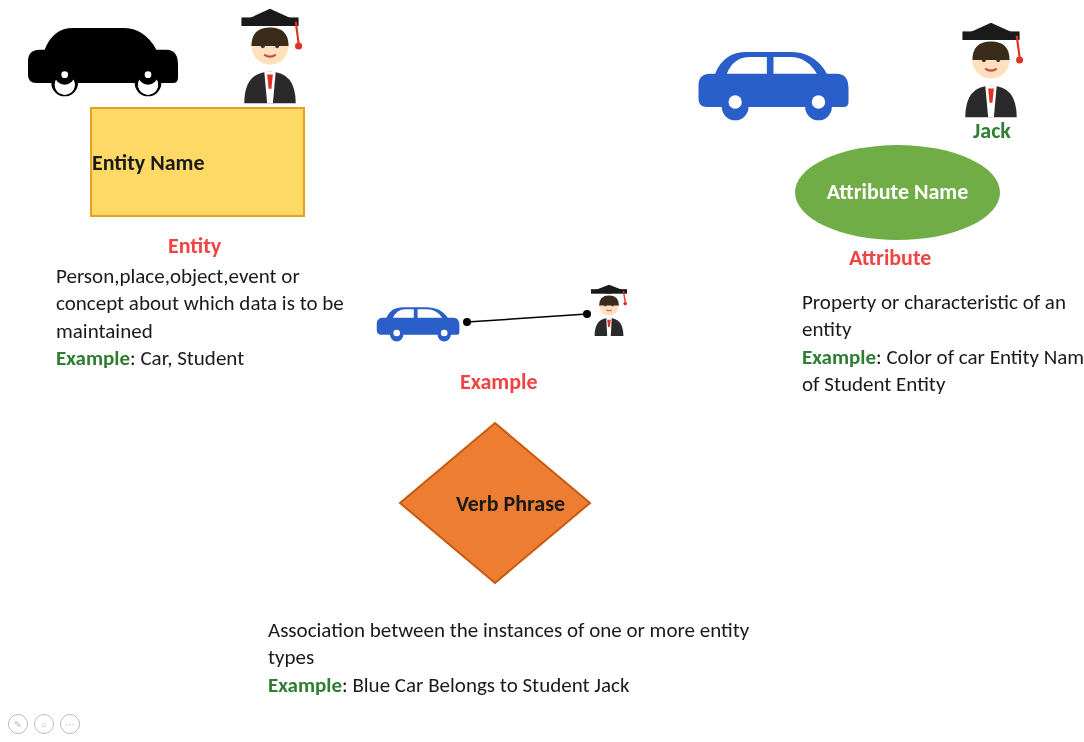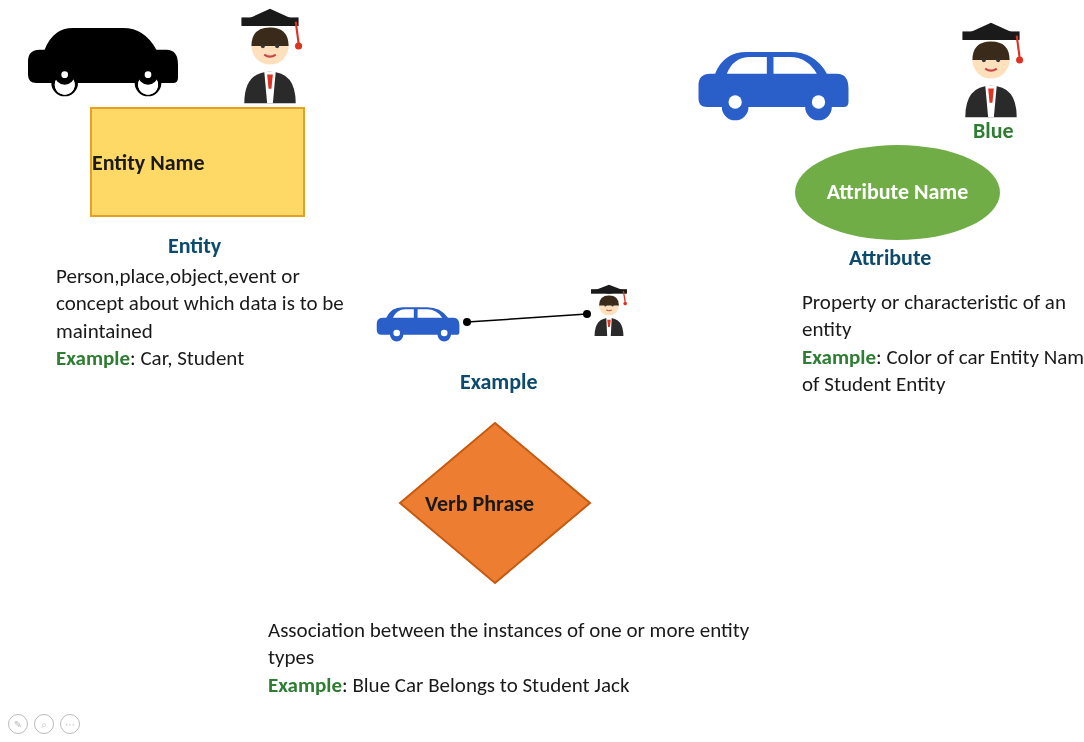--- a/index.html
+++ b/index.html
@@ -1,23 +1,23 @@
 <!DOCTYPE html>
 <html><head>
 <meta charset="utf-8">
 <style>
   * { box-sizing: border-box; margin: 0; padding: 0; }
   body { width: 1084px; height: 742px; background: #fff; font-family: Calibri, Arial, sans-serif; position: relative; overflow: hidden; }
   
   .entity-box { position: absolute; border: 2px solid #e6a023; background: #ffd966; display: flex; align-items: center; justify-content: flex-start; font-weight: bold; font-size: 22px; color: #1a1a1a; }
   .attribute-ellipse { position: absolute; background: #70ad47; border-radius: 50%; display: flex; align-items: center; justify-content: center; text-align: left; color: #fff; font-weight: bold; font-size: 22px; line-height: 1.2; }
   .diamond { position: absolute; width: 200px; height: 170px; }
-  .diamond-inner { position: absolute; top: 50%; left: 50%; transform: translate(-50%, -50%); text-align: left; font-weight: bold; font-size: 22px; color: #1a1a1a; width: 140px; }
+  .diamond-inner { position: absolute; top: 50%; left: 50%; transform: translate(-50%, -50%); text-align: right; font-weight: bold; font-size: 22px; color: #1a1a1a; width: 140px; }
   
-  .heading { position: absolute; color: #0c4a6e; font-weight: bold; font-size: 22px; text-align: center; }
+  .heading { position: absolute; color: #ef4444; font-weight: bold; font-size: 22px; text-align: center; }
   .desc { position: absolute; font-size: 21px; color: #1a1a1a; line-height: 1.3; font-weight: 500; }
   .example-label { color: #2e7d32; font-weight: bold; }
   .jack-label { position: absolute; color: #2e7d32; font-weight: bold; font-size: 22px; }
   
   .toolbar { position: absolute; bottom: 8px; left: 8px; display: flex; gap: 6px; }
   .circ-btn { width: 20px; height: 20px; border: 1.5px solid #bbb; border-radius: 50%; display: flex; align-items: center; justify-content: center; font-size: 10px; color: #bbb; cursor: pointer; }
   
   .icon-box { position: absolute; }
 </style>
 </head>
@@ -77,21 +77,21 @@
     <circle cx="30" cy="28" r="13" fill="#ffe0bd"></circle>
     <path d="M17 28 Q17 15 30 15 Q43 15 43 28" fill="#3a2a1a"></path>
     <circle cx="25" cy="28" r="1.5" fill="#333"></circle>
       <circle cx="35" cy="28" r="1.5" fill="#333"></circle>
     <path d="M26 34 Q30 37 34 34" stroke="#c44" stroke-width="1.5" fill="none"></path>
     <path d="M12 68 Q12 46 30 46 Q48 46 48 68 Z" fill="#2a2a2a"></path>
     <polygon points="26,46 34,46 32,68 28,68" fill="#fff"></polygon>
     <polygon points="28,48 32,48 31,58 29,58" fill="#d32"></polygon>
   </svg>
 </div>
-<div class="jack-label" style="left:973px; top:117px;">Blue</div>
+<div class="jack-label" style="left:973px; top:117px;">Jack</div>
 <div class="attribute-ellipse" style="left:795px; top:145px; width:205px; height:95px;">
   <span style="padding:0 20px;">Attribute Name</span>
 </div>
 <div class="heading" style="left:849px; top:244px;">Attribute</div>
 <div class="desc" style="left:802px; top:269px; width:310px;margin-top:20px;">
   <span>Property or characteristic of an entity</span><br>
   <span class="example-label">Example</span><span>: Color of car Entity Name of Student Entity</span>
 </div>
 
 <div class="icon-box" style="left:372px; top:282px; width:280px; height:70px;">

